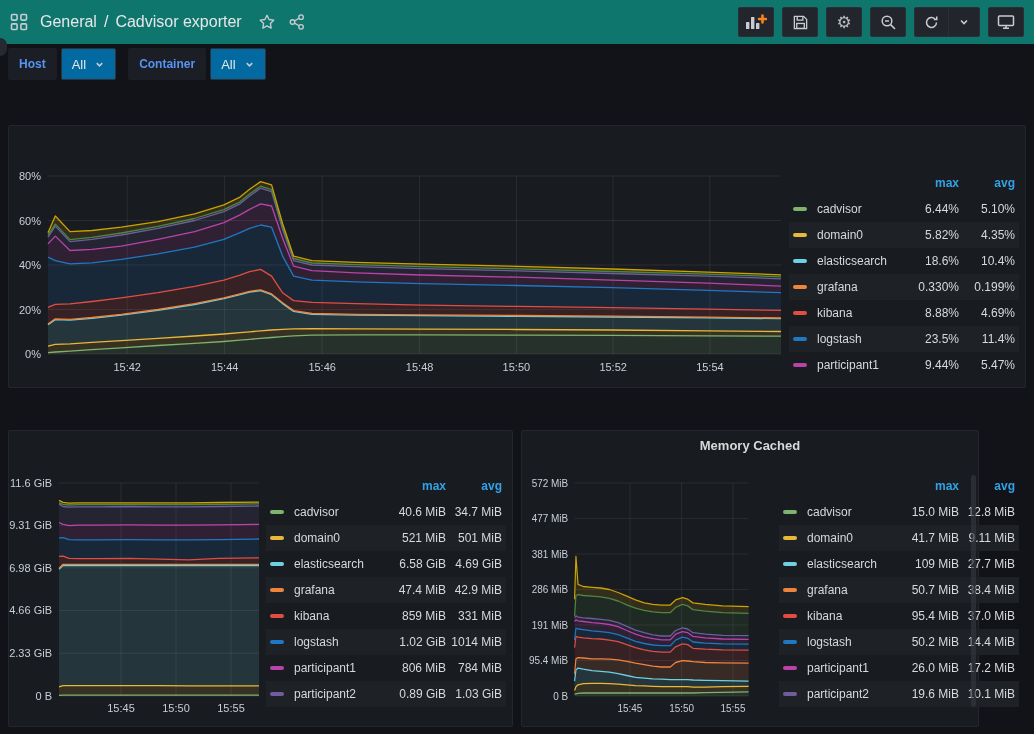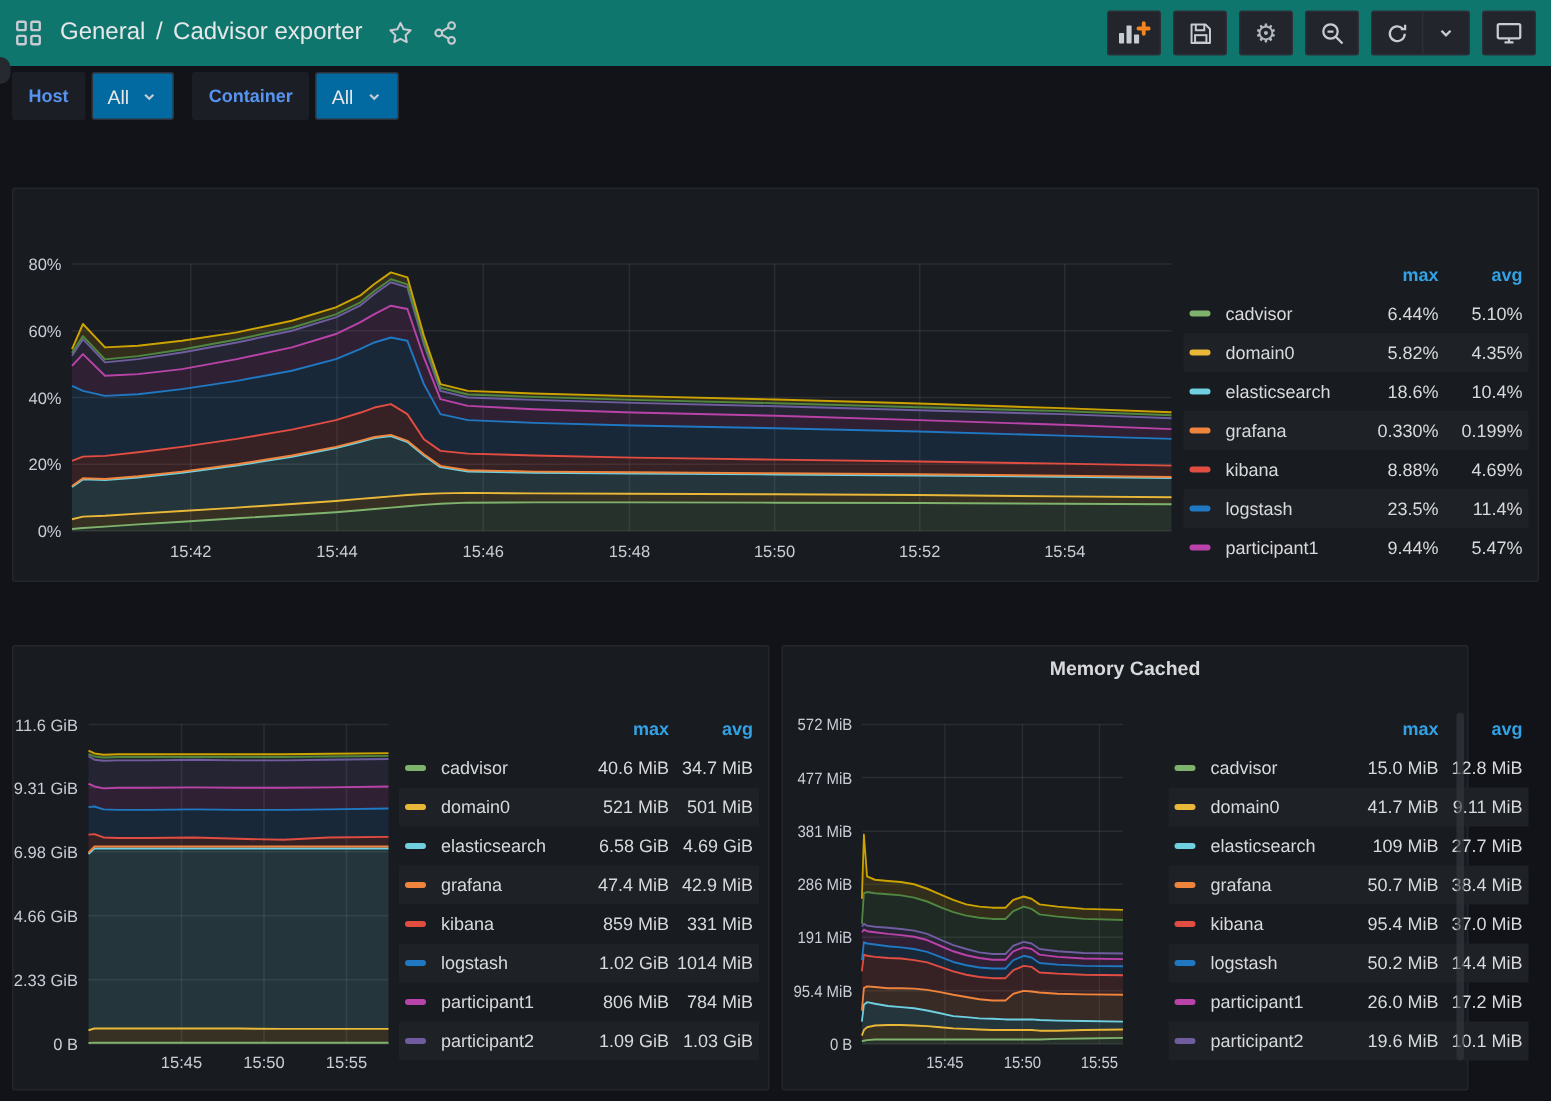--- a/index.html
+++ b/index.html
@@ -402,21 +402,21 @@
         </span>
         <span class="lname">participant1</span>
         <span class="lval">806 MiB</span>
         <span class="lval">784 MiB</span>
       </div>
       <div class="lrow lstripe">
         <span>
           <span class="lswatch" style="background: rgb(112, 93, 160);"></span>
         </span>
         <span class="lname">participant2</span>
-        <span class="lval">1.09 GiB</span>
+        <span class="lval">0.89 GiB</span>
         <span class="lval">1.03 GiB</span>
       </div>
     </div>
 </div>
 
 <div class="panel panel-mc">
   <div class="ptitle">Memory Cached</div>
   <svg class="chart" id="chart2" viewBox="0 0 503 295" preserveAspectRatio="none">
       <g stroke="rgba(255,255,255,0.08)" stroke-width="1">
         <line x1="58" x2="250" y1="52" y2="52"></line>

